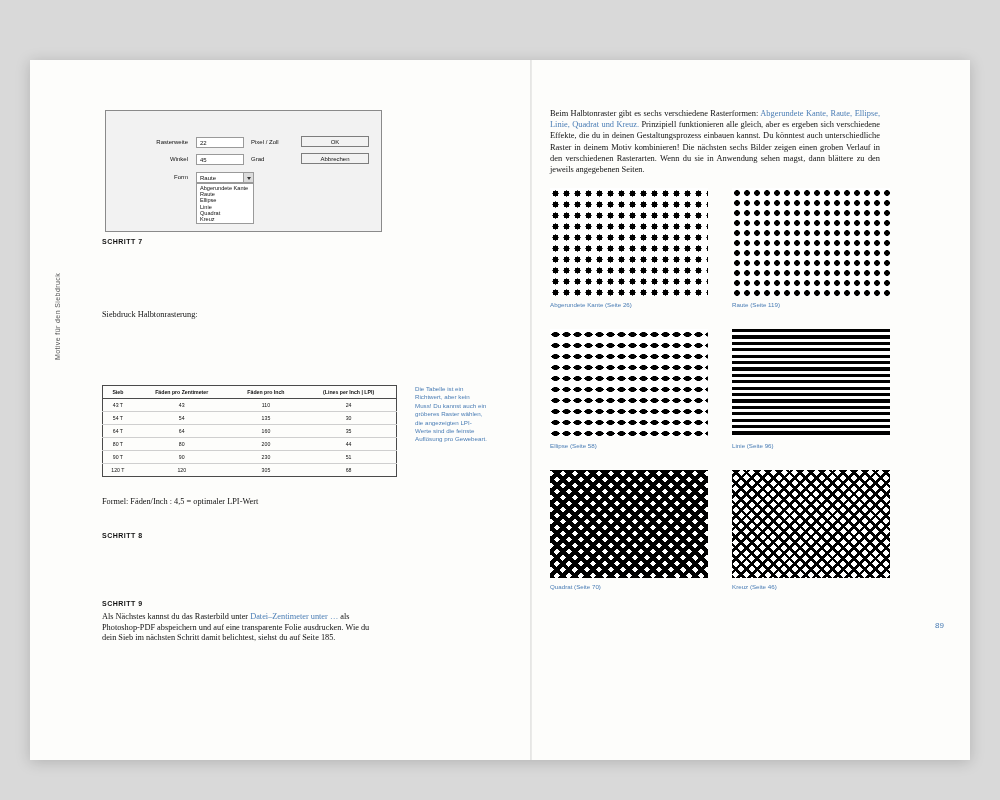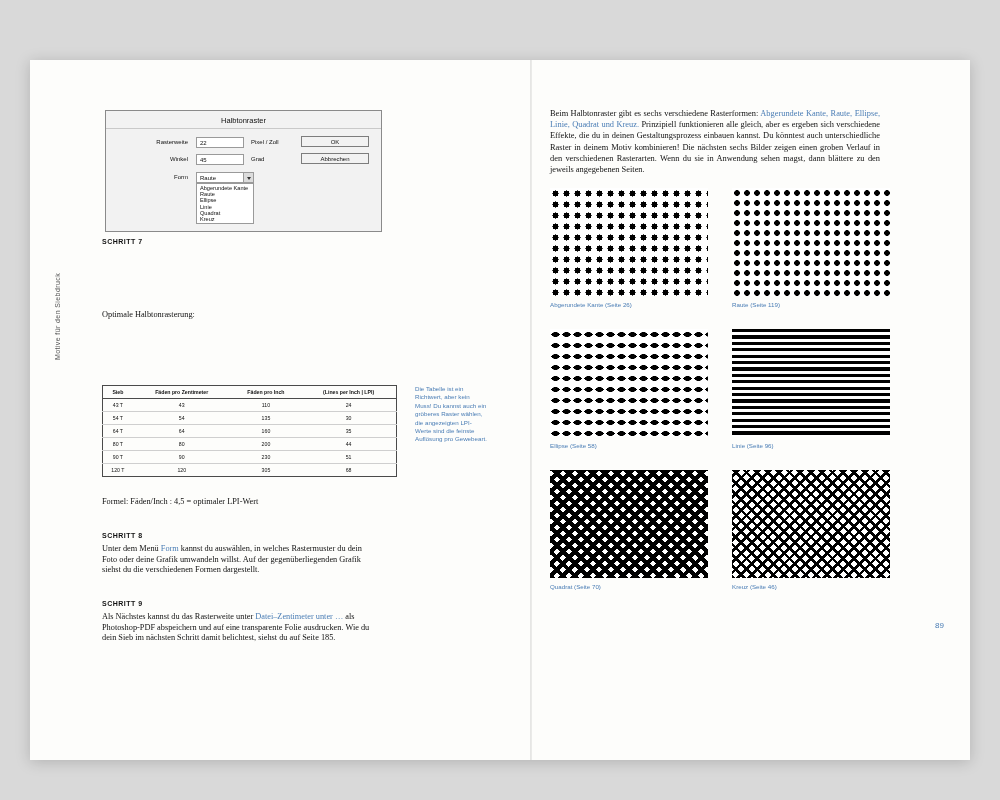--- a/index.html
+++ b/index.html
@@ -158,21 +158,20 @@
 <body>
 
 <div class="page-wrap">
   <div class="spine"></div>
 
   <div class="page-left">
 
     <div class="vert-label">Motive für den Siebdruck</div>
 
     <div class="dialog">
-      <div class="dialog-title">Halbtonraster</div>
 
       <div class="lbl" style="left:22px;top:28px;width:60px;">Rasterweite</div>
       <input class="field" style="left: 90px; top: 26px; width: 48px; height: 11px;" value="22">
       <div class="unit" style="left:145px;top:28px;">Pixel / Zoll</div>
 
       <div class="lbl" style="left:22px;top:45px;width:60px;">Winkel</div>
       <input class="field" style="left: 90px; top: 43px; width: 48px; height: 11px;" value="45">
       <div class="unit" style="left:145px;top:45px;">Grad</div>
 
       <div class="lbl" style="left:22px;top:63px;width:60px;">Form</div>
@@ -191,21 +190,21 @@
         <div>Quadrat</div>
         <div>Kreuz</div>
       </div>
 
       <div class="btn" style="left:195px;top:25px;width:68px;height:11px;line-height:11px;">OK</div>
       <div class="btn" style="left:195px;top:42px;width:68px;height:11px;line-height:11px;">Abbrechen</div>
     </div>
 
     <div class="h-step" style="left:72px;top:178px;">SCHRITT 7</div>
 
-    <div class="body-txt" style="left:72px;top:250px;width:272px;">Optimale Halbtonrasterung:</div>
+    <div class="body-txt" style="left:72px;top:250px;width:272px;">Siebdruck Halbtonrasterung:</div>
 
     <table class="tbl">
       <thead>
         <tr>
           <th>Sieb</th>
           <th>Fäden pro Zentimeter</th>
           <th>Fäden pro Inch</th>
           <th>(Lines per Inch | LPI)</th>
         </tr>
       </thead>
@@ -247,24 +246,23 @@
             <td>68</td>
           </tr>
       </tbody>
     </table>
 
     <div class="sidenote">Die Tabelle ist ein Richtwert, aber kein Muss! Du kannst auch ein gröberes Raster wählen, die angezeigten LPI-Werte sind die feinste Auflösung pro Gewebeart.</div>
 
     <div class="body-txt" style="left:72px;top:437px;width:300px;">Formel: Fäden/Inch : 4,5 = optimaler LPI-Wert</div>
 
     <div class="h-step" style="left:72px;top:472px;">SCHRITT 8</div>
-    <div class="body-txt" style="left:72px;top:484px;width:272px;"><span>Unter dem Menü </span><span class="accent">Form</span><span> kannst du auswählen, in welches Rastermuster du dein Foto oder deine Grafik umwandeln willst. Auf der gegenüberliegenden Grafik siehst du die verschiedenen Formen dargestellt.</span></div>
 
     <div class="h-step" style="left:72px;top:540px;">SCHRITT 9</div>
-    <div class="body-txt" style="left:72px;top:552px;width:272px;"><span>Als Nächstes kannst du das Rasterweite unter </span><span class="accent">Datei–Zentimeter unter …</span><span> als Photoshop-PDF abspeichern und auf eine transparente Folie ausdrucken. Wie du dein Sieb im nächsten Schritt damit belichtest, siehst du auf Seite 185.</span></div>
+    <div class="body-txt" style="left:72px;top:552px;width:272px;"><span>Als Nächstes kannst du das Rasterbild unter </span><span class="accent">Datei–Zentimeter unter …</span><span> als Photoshop-PDF abspeichern und auf eine transparente Folie ausdrucken. Wie du dein Sieb im nächsten Schritt damit belichtest, siehst du auf Seite 185.</span></div>
   </div>
 
   <div class="page-right">
 
     <div class="intro">
       <span>Beim Halbtonraster gibt es sechs verschiedene Rasterformen: </span><span class="accent">Abgerundete Kante, Raute, Ellipse, Linie, Quadrat und Kreuz.</span><span> Prinzipiell funktionieren alle gleich, aber es ergeben sich verschiedene Effekte, die du in deinen Gestaltungsprozess einbauen kannst. Du könntest auch unterschiedliche Raster in deinem Motiv kombinieren! Die nächsten sechs Bilder zeigen einen groben Verlauf in den verschiedenen Rasterarten. Wenn du sie in Anwendung sehen magst, dann blättere zu den jeweils angegebenen Seiten.</span>
     </div>
 
     <div class="grid">
       <div class="cell" style="left:0px;top:0px;">

